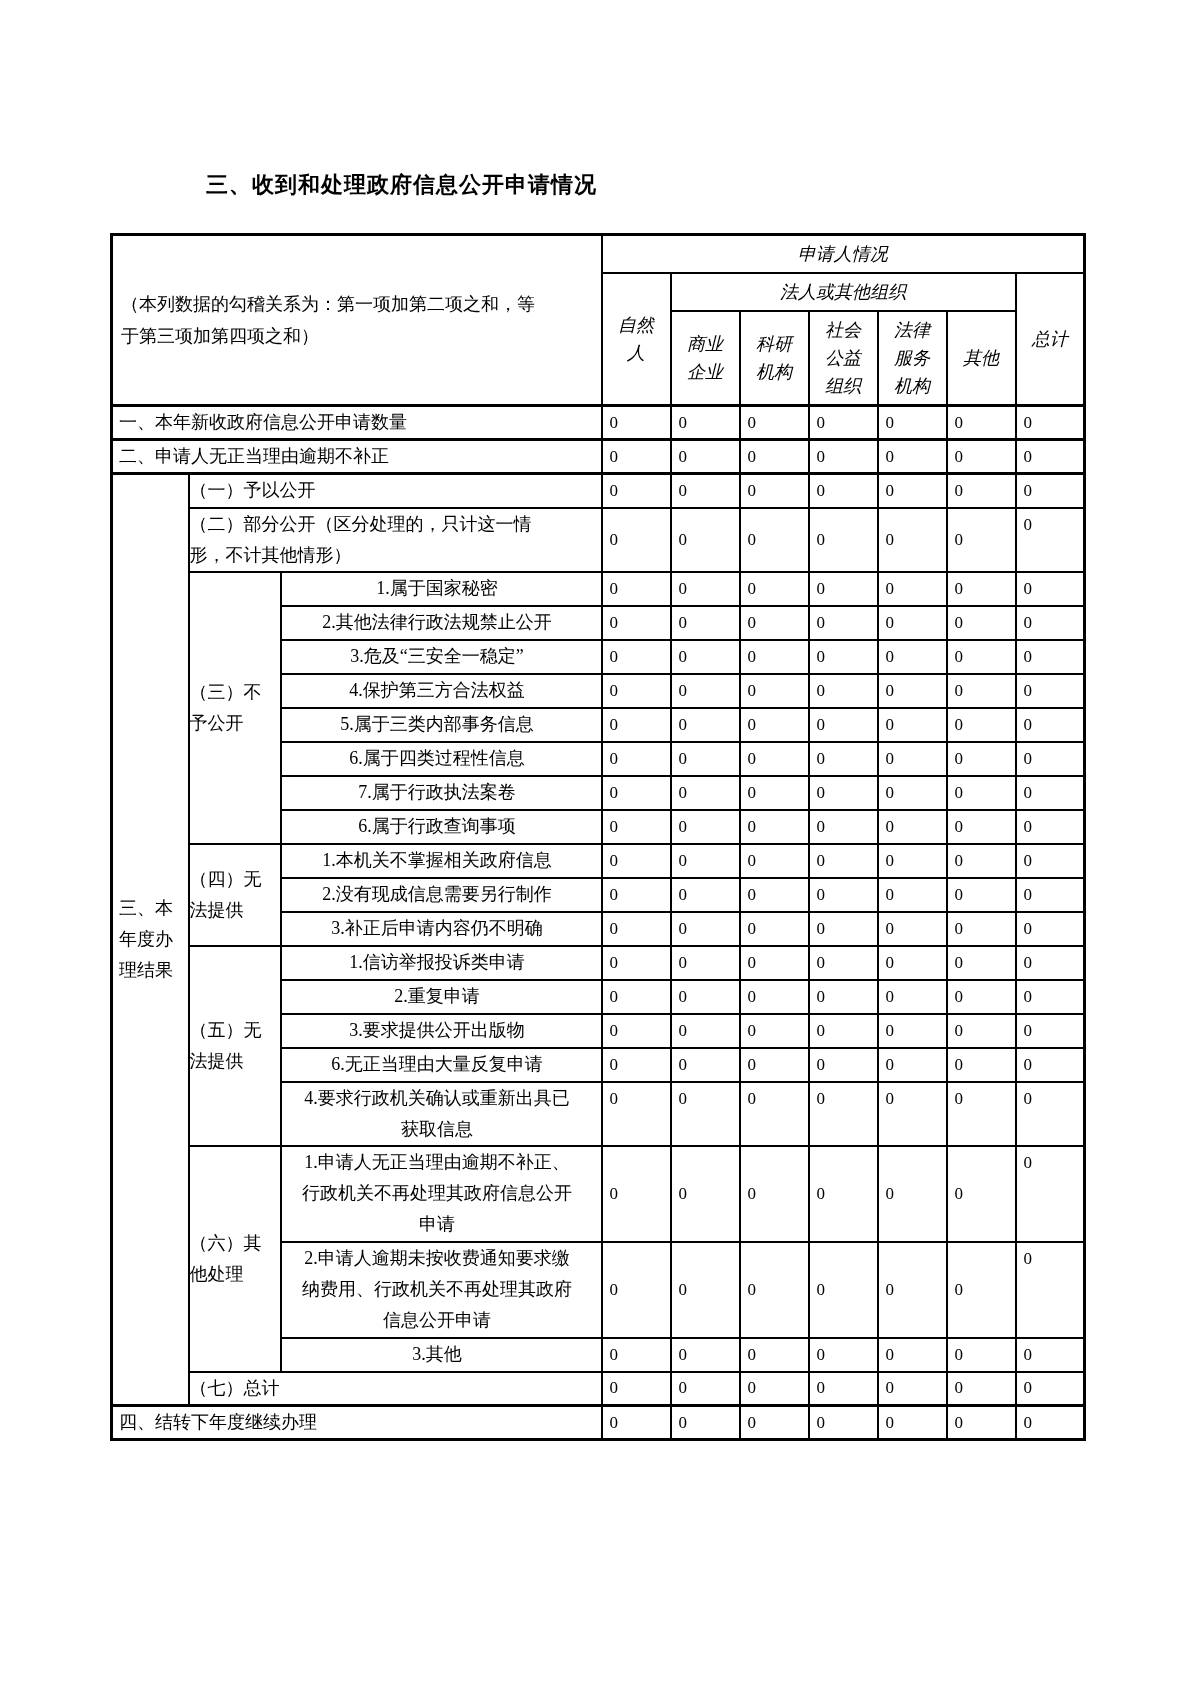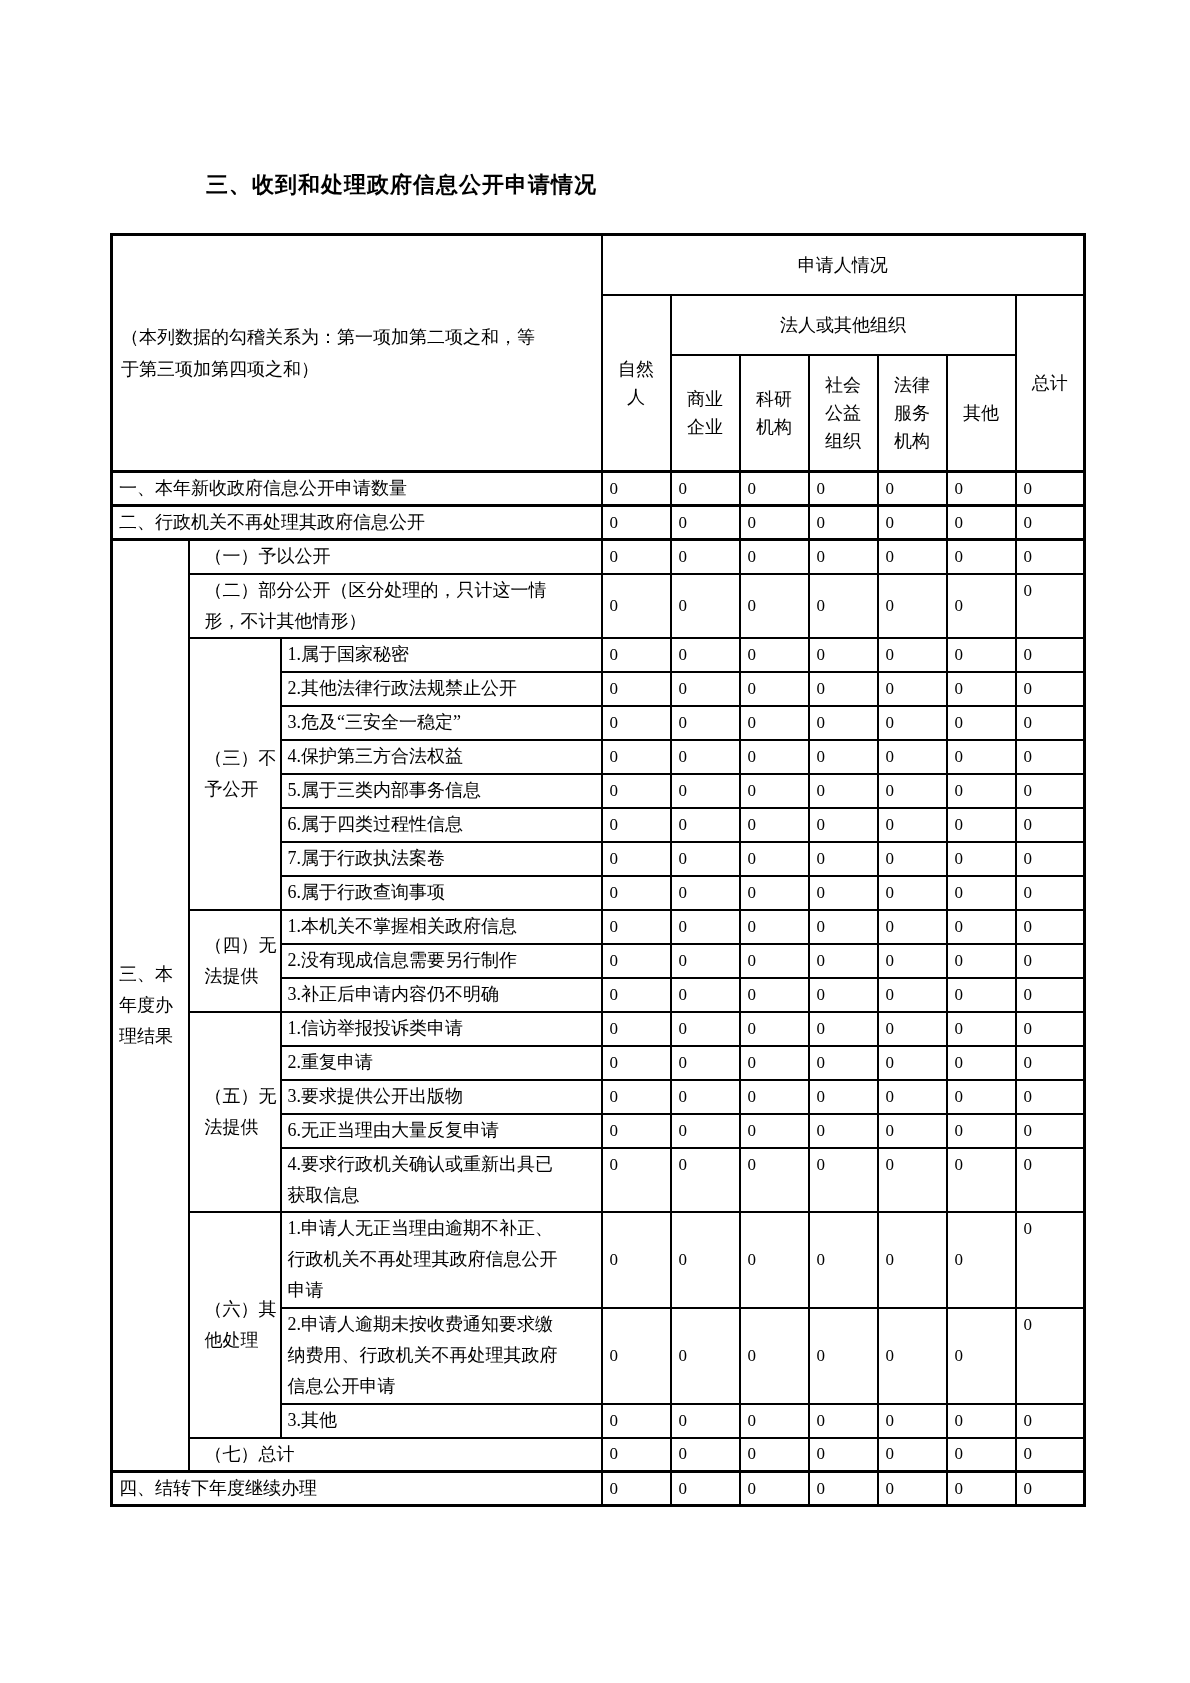--- a/index.html
+++ b/index.html
@@ -20,31 +20,31 @@
   td{
     border:2px solid #000;
     padding:0 4px 0 6px;
     font-size:18px;
     vertical-align:middle;
     overflow:hidden;
   }
   
   .hd{
     text-align:center;vertical-align:middle;
-    white-space:pre-line;line-height:28px;padding:15px 2px;
+    white-space:pre-line;line-height:28px;padding:4px 2px;font-style:italic;
   }
   .note-cell{
     text-align:left;vertical-align:middle;
     white-space:pre-line;line-height:32px;padding:0 0 0 8px;
   }
   
   .l0{text-align:left;line-height:31px;padding-left:6px;white-space:pre-line;}
   .sec{text-align:left;line-height:31px;padding:0 4px 0 6px;}
-  .sub{text-align:left;line-height:31px;padding:0 2px 0 15px;white-space:pre-line;}
-  .item{text-align:left;line-height:31px;padding:0 14px 0 6px;white-space:pre-line;}
+  .sub{text-align:left;line-height:31px;padding:0 2px 0 0;white-space:pre-line;}
+  .item{text-align:center;line-height:31px;padding:0 14px 0 6px;white-space:pre-line;}
   
   .val{
     font-size:17px;text-align:left;padding:0 2px 0 7px;
     vertical-align:middle;line-height:22px;
   }
   .va-top{vertical-align:top;padding-top:5px;}
   
   .h33{height:33px;}
   .h31{height:31px;}
   .h88{height:88px;}
@@ -104,21 +104,21 @@
         <td colspan="3" class="l0">一、本年新收政府信息公开申请数量</td>
         <td class="val">0</td>
         <td class="val">0</td>
         <td class="val">0</td>
         <td class="val">0</td>
         <td class="val">0</td>
         <td class="val">0</td>
         <td class="val">0</td>
       </tr>
       <tr class="h34 sepb">
-        <td colspan="3" class="l0">二、行政机关不再处理其政府信息公开</td>
+        <td colspan="3" class="l0">二、申请人无正当理由逾期不补正</td>
         <td class="val">0</td>
         <td class="val">0</td>
         <td class="val">0</td>
         <td class="val">0</td>
         <td class="val">0</td>
         <td class="val">0</td>
         <td class="val">0</td>
       </tr>
       <tr class="h34">
         <td rowspan="22" class="sec">三、本年度办理结果</td>

